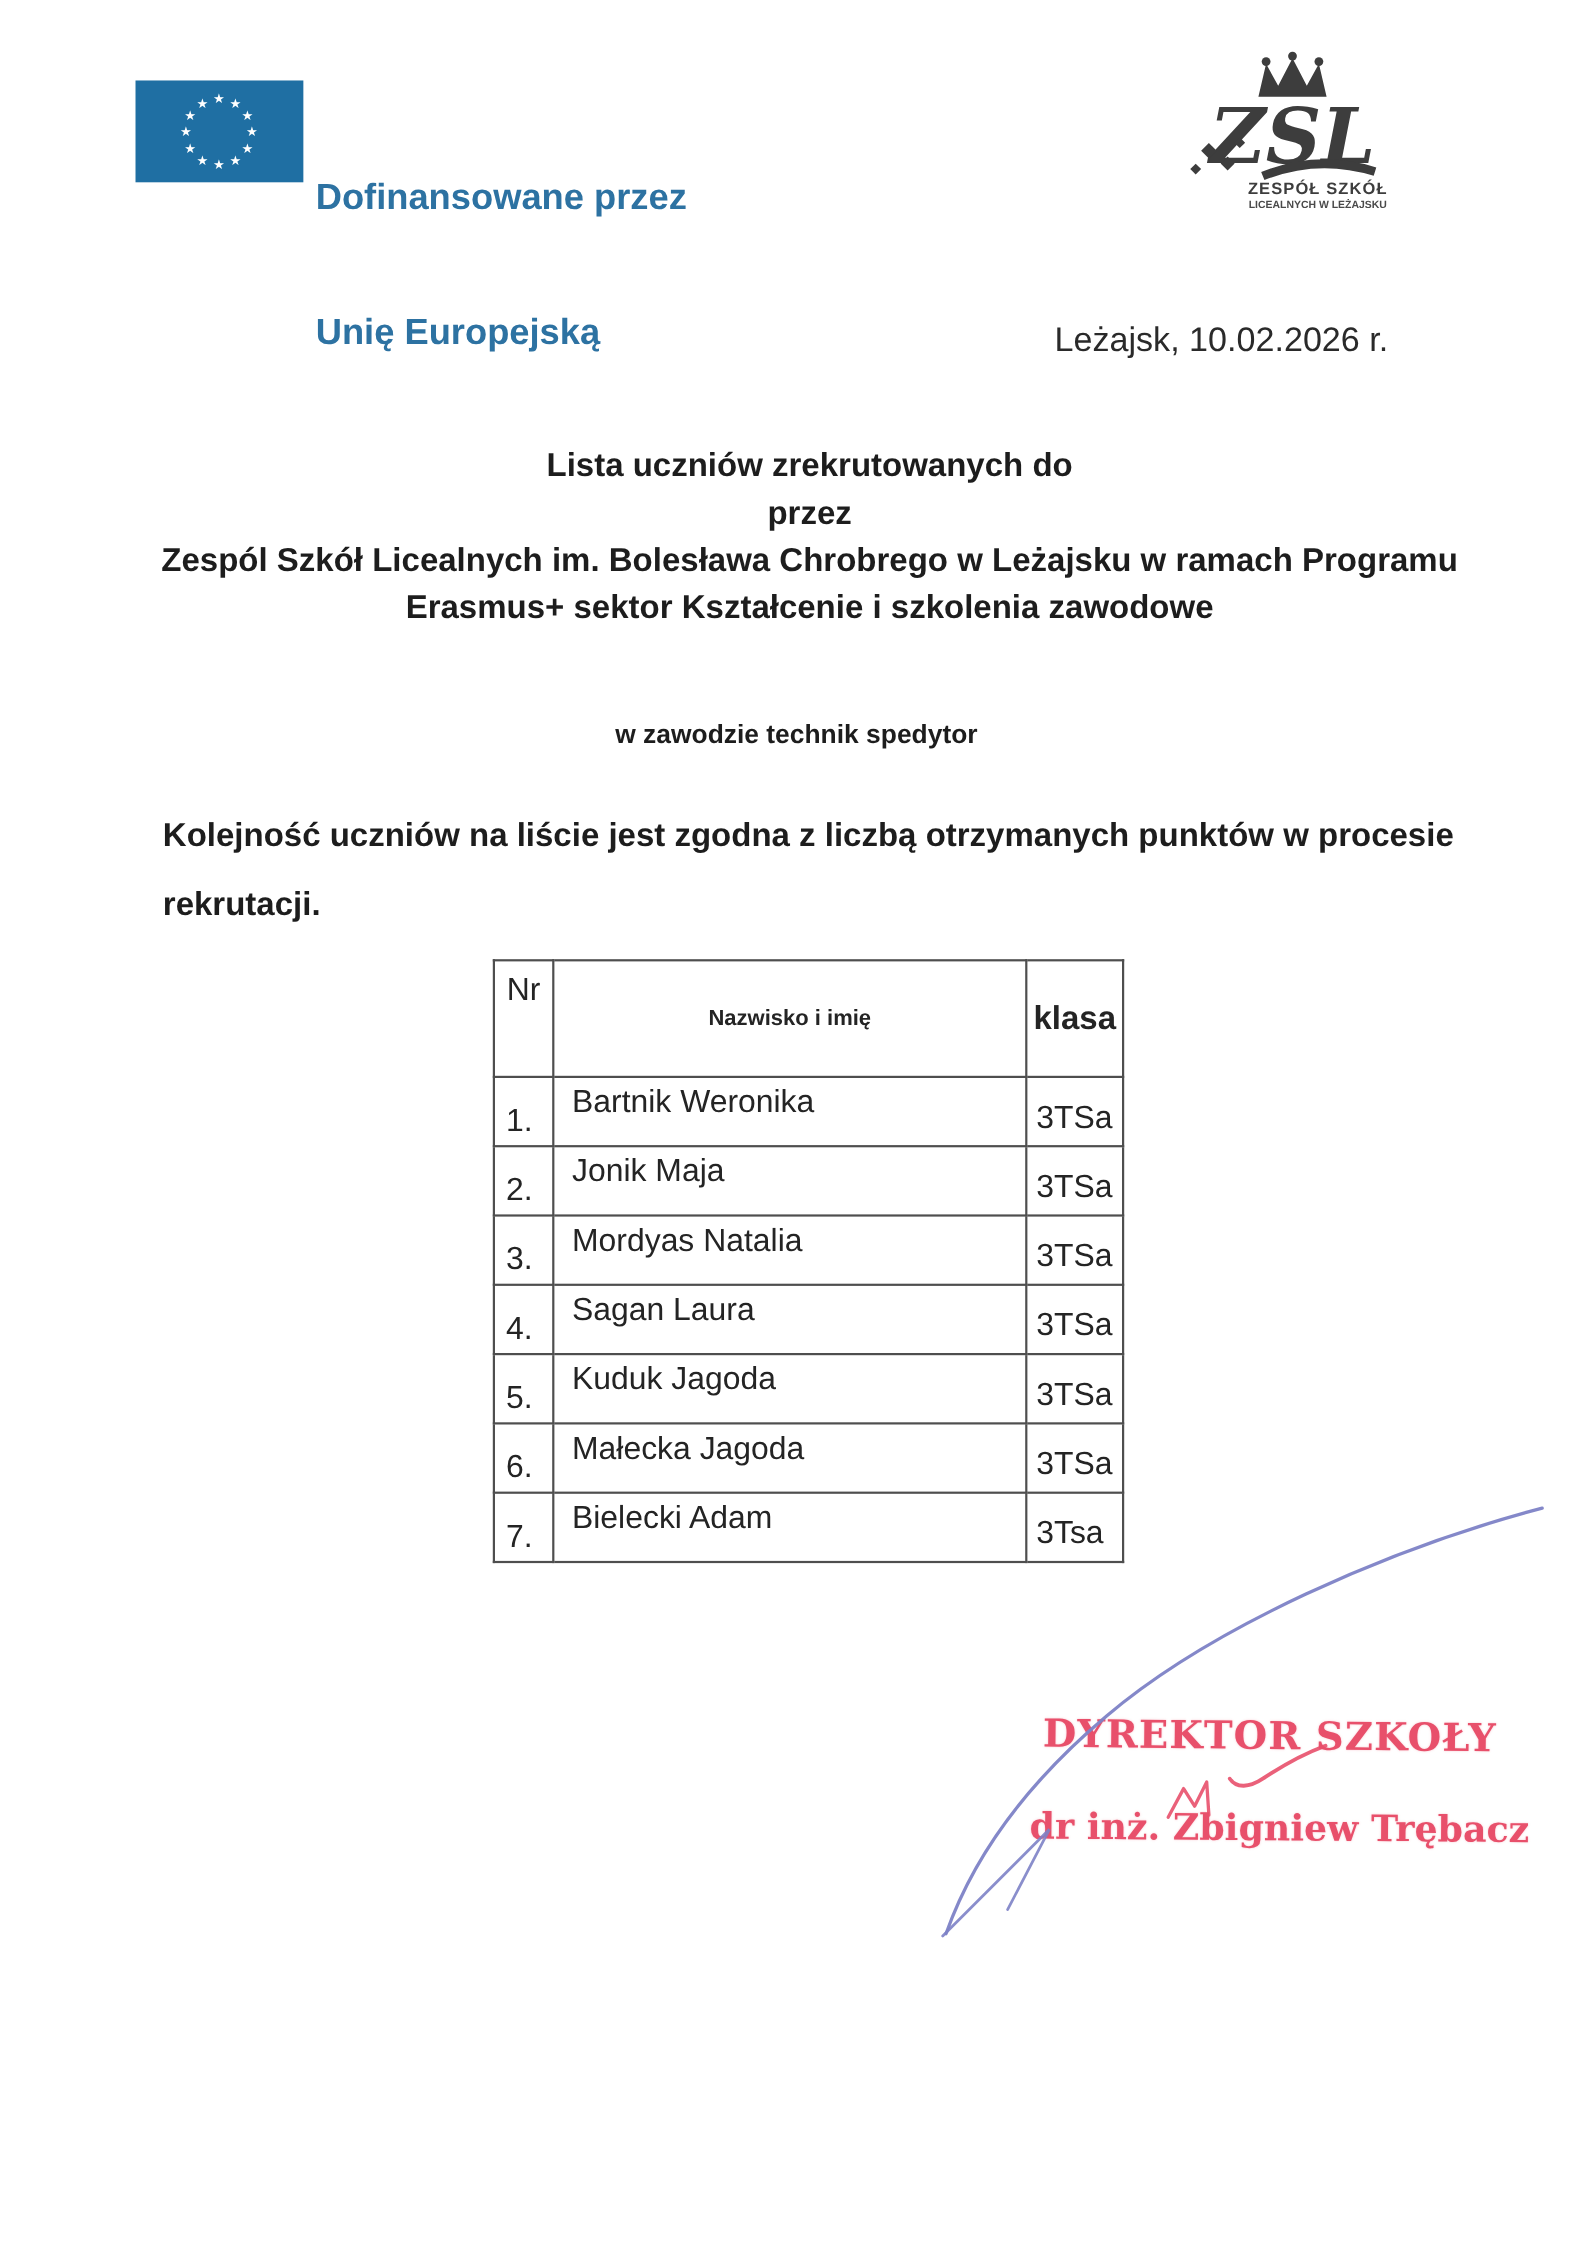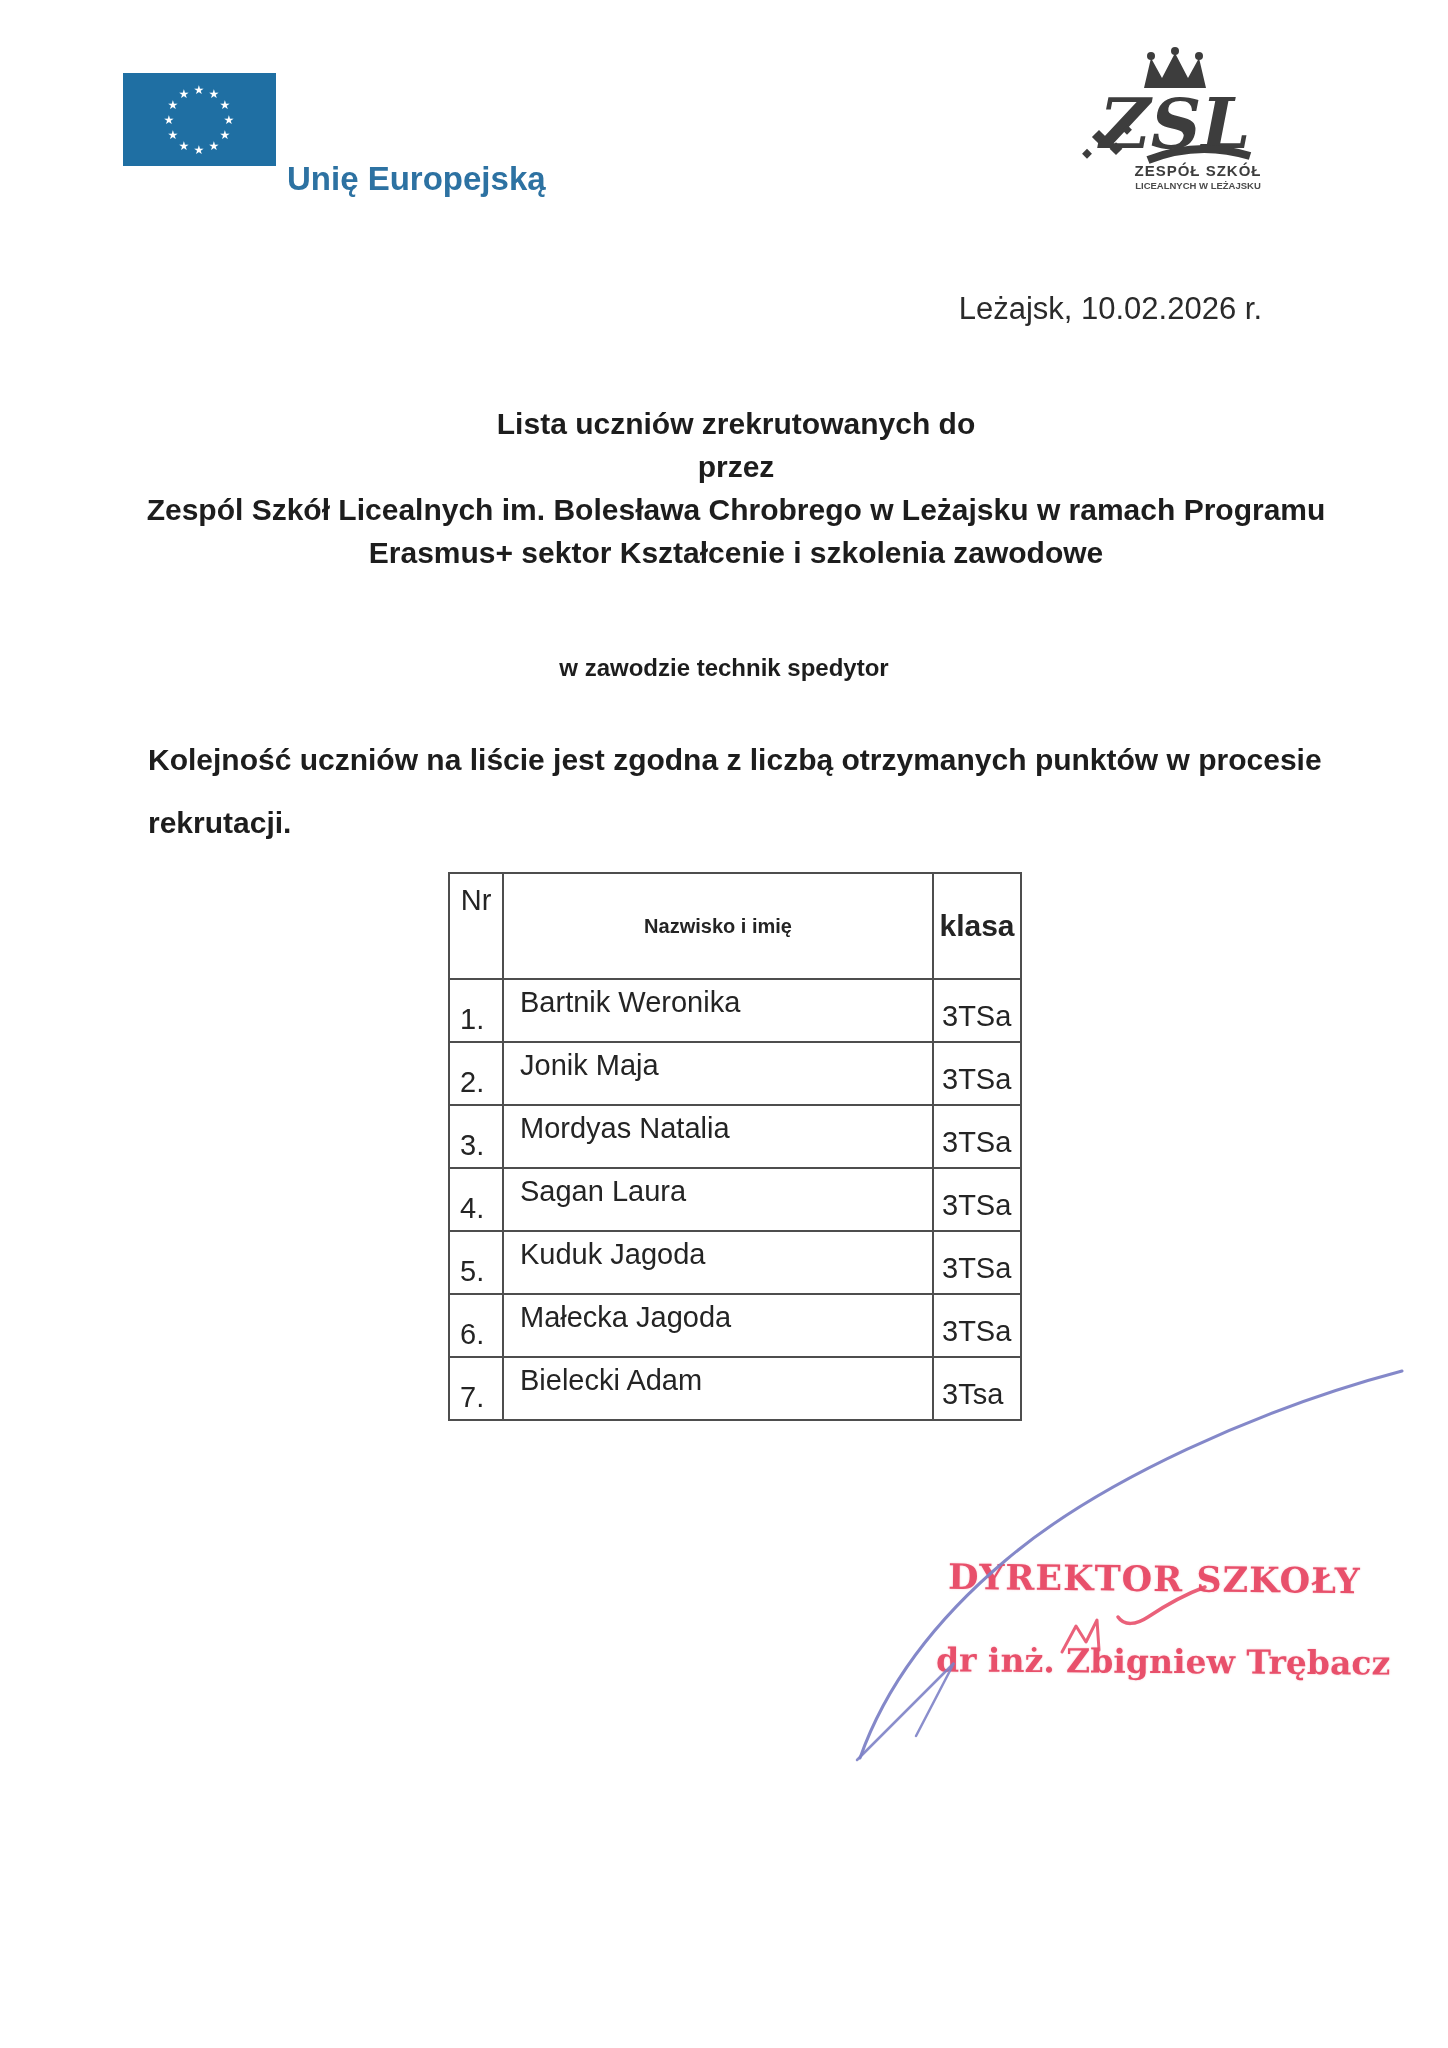--- a/index.html
+++ b/index.html
@@ -90,20 +90,21 @@
       <text x="76" y="81">★</text>
       <text x="61" y="77">★</text>
       <text x="50" y="66">★</text>
       <text x="46" y="51">★</text>
       <text x="50" y="36">★</text>
       <text x="61" y="25">★</text>
     </g>
   </svg>
 
   <div class="abs eu-text">
+    <div>Dofinansowane przez</div>
     <div>Unię Europejską</div>
   </div>
 
   <svg class="abs zsl-logo" viewBox="0 0 212 148">
     <g fill="#3d3d3d">
       <path d="M66 42 L73 12 L84 32 L97 7 L110 32 L121 12 L128 42 Z"></path>
       <circle cx="73" cy="10" r="4"></circle>
       <circle cx="97" cy="5" r="4"></circle>
       <circle cx="121" cy="10" r="4"></circle>
     </g>

